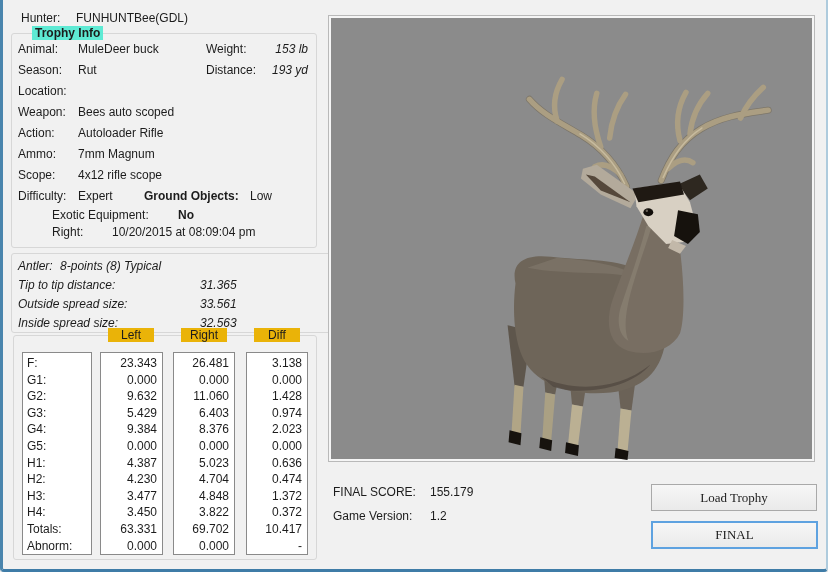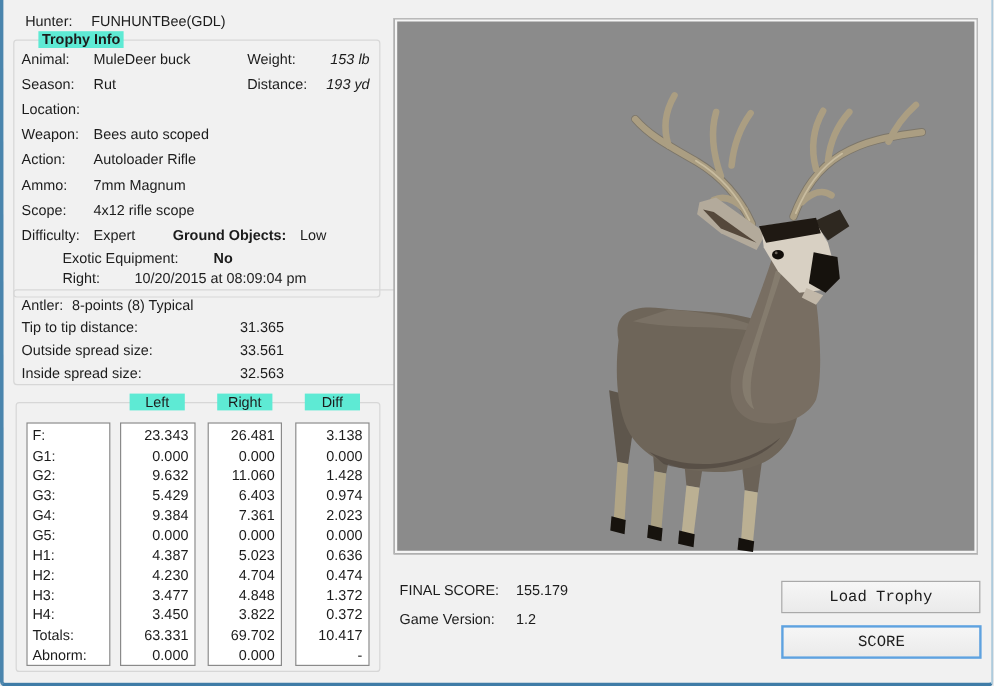--- a/index.html
+++ b/index.html
@@ -17,28 +17,28 @@
   .rval { position:absolute; right:8px;font-style:italic; }
   .glbl { position:absolute; left:132px;font-weight:bold; }
   .gval { position:absolute; left:238px; }
   .groupbox {
     position:absolute; border:1px solid #d7d7d7; border-radius:3px; box-sizing:border-box;
   }
   .gb-caption {
     position:absolute; top:-8px; left:20px; background:#5eead4; padding:0 3px; line-height:14px;font-weight:bold;
   }
   .col-caption {
-    position:absolute; top:-8px; width:46px; text-align:center; background:#5eead4; line-height:14px;
+    position:absolute; top:-8px; width:46px; text-align:center; background:#eab308; line-height:14px;
   }
   .hunter { position:absolute; left:12px; top:8px; height:20px; line-height:20px; }
   .hunter .val { left:61px; }
   
   .gb1 { left:8px; top:33px; width:306px; height:215px; padding-top:5px; }
   
-  .gb2 { left:8px; top:241px; width:368px; height:80px; padding-top:3px; }
+  .gb2 { left:8px; top:253px; width:368px; height:80px; padding-top:3px;font-style:italic; }
   .gb2 .row { height:19px; line-height:19px; }
   .gb2 .mval { position:absolute; left:148px;margin-left:40px; }
   
   .gb3 { left:10px; top:335px; width:304px; height:225px; }
   .mbox {
     position:absolute; top:16px; height:203px; background:#ffffff;
     border:1px solid #8a8a8a; box-sizing:border-box; overflow:hidden; padding-top:2px;
   }
   .mbox div { height:16.6px; line-height:16.6px; white-space:nowrap; }
   .mbox.labels  { left:8px;   width:70px; }
@@ -52,21 +52,21 @@
     position:absolute; left:325px; top:15px; width:487px; height:447px;
     background:#8b8b8b; border:1px solid #b9b9b9;
     box-shadow: inset 0 0 0 2px #f5f5f5; box-sizing:border-box;
   }
   .viewport svg { position:absolute; left:2px; top:2px; }
   .score-row { position:absolute; left:330px; height:22px; line-height:22px; white-space:nowrap; }
   .score-row .sval { position:absolute; left:97px; }
   .btn {
     position:absolute; left:648px; width:166px; height:27px; box-sizing:border-box;
     background:linear-gradient(#f6f6f6,#eaeaea); border:1px solid #a9a9a9;
-    font-family:Liberation Mono, monospace; font-size:13px; color:#1c1c1c;
+    font-family:Liberation Serif, serif; font-size:13px; color:#1c1c1c;
     text-align:center; line-height:25px; cursor:pointer;
   }
   .btn.exit { border:2px solid #5ea2e0; line-height:23px; height:28px; width:167px; }
 </style>
 </head>
 <body>
 
 <div class="window">
 
   <div class="row hunter">
@@ -173,21 +173,21 @@
         <div>3.477</div>
         <div>3.450</div>
         <div>63.331</div>
         <div>0.000</div>
       </div>
     <div class="mbox nums c-right">
         <div>26.481</div>
         <div>0.000</div>
         <div>11.060</div>
         <div>6.403</div>
-        <div>7.361</div>
+        <div>8.376</div>
         <div>0.000</div>
         <div>5.023</div>
         <div>4.704</div>
         <div>4.848</div>
         <div>3.822</div>
         <div>69.702</div>
         <div>0.000</div>
       </div>
     <div class="mbox nums c-diff">
         <div>3.138</div>
@@ -269,15 +269,15 @@
   <div class="score-row" style="top:481px">
     <span>FINAL SCORE:</span>
     <span class="sval">155.179</span>
   </div>
   <div class="score-row" style="top:505px">
     <span>Game Version:</span>
     <span class="sval">1.2</span>
   </div>
 
   <div class="btn" style="top: 484px; border-color: rgb(169, 169, 169);">Load Trophy</div>
-  <div class="btn exit" style="top: 521px; border-color: rgb(94, 162, 224);">SCORE</div>
+  <div class="btn exit" style="top: 521px; border-color: rgb(94, 162, 224);">FINAL</div>
 
 </div>
 
 </body></html>

